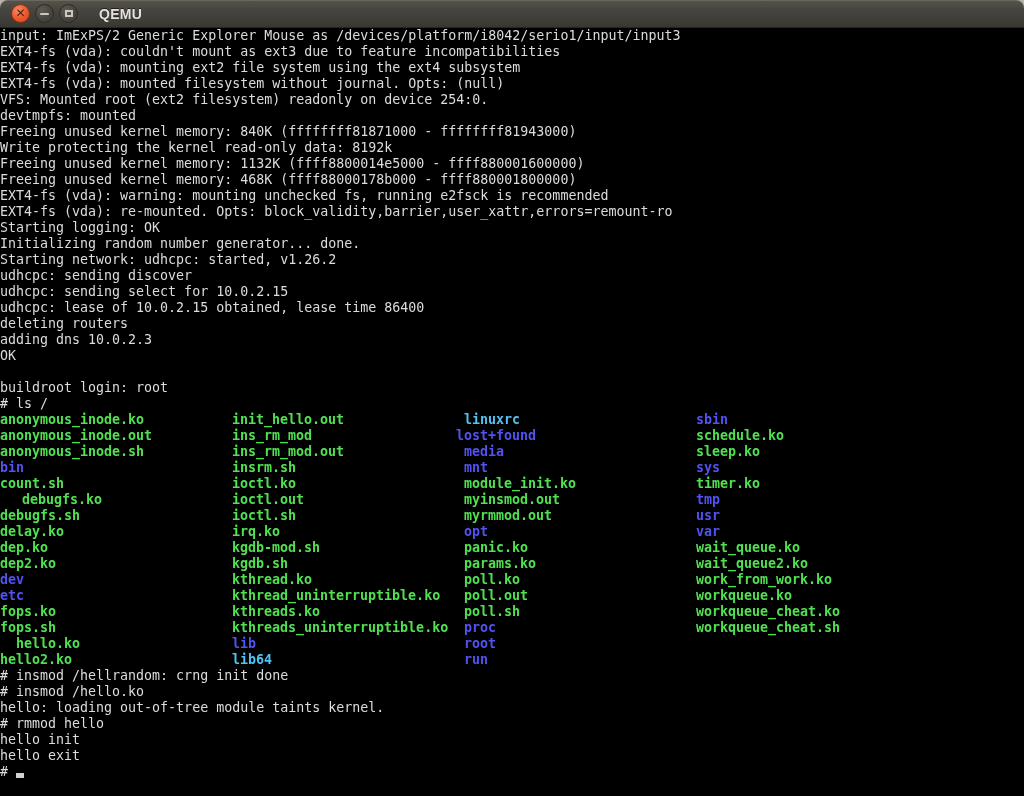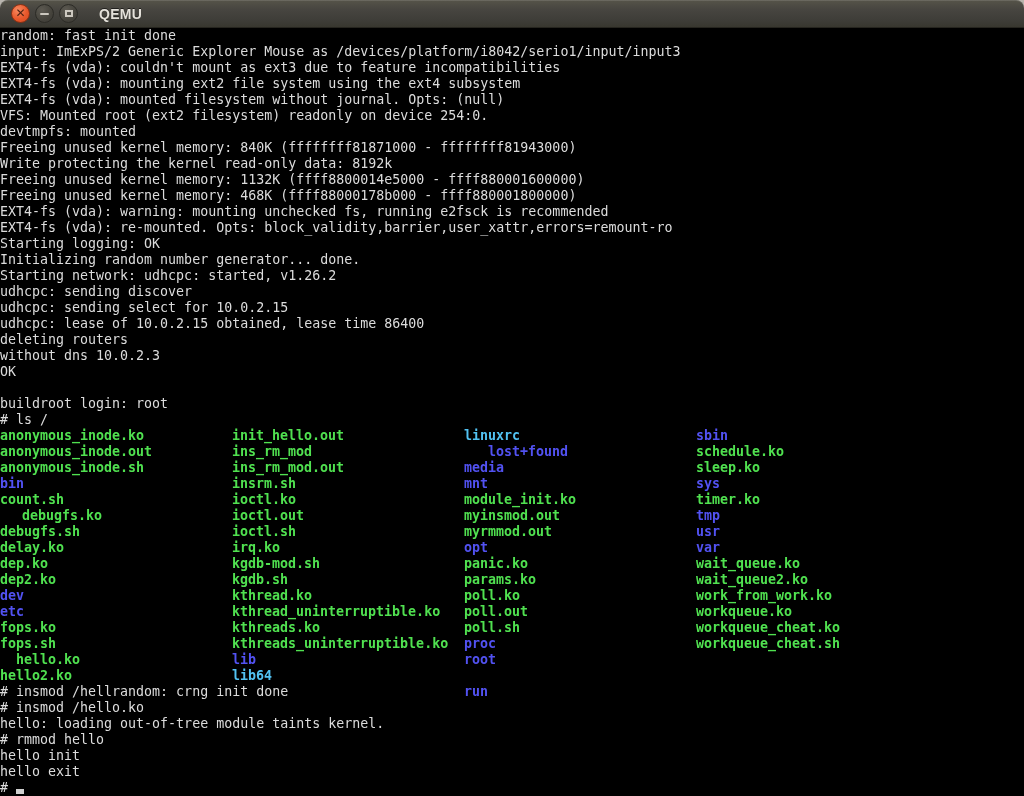--- a/index.html
+++ b/index.html
@@ -72,61 +72,60 @@
       <span class="minus"></span>
     </div>
     <div class="wb max">
       <span class="square"></span>
     </div>
     <div class="title">QEMU</div>
   </div>
 
   <div class="terminal">
     <div id="term-content">
-        <div class="trow">random: fast init done</div>
         <div class="trow">input: ImExPS/2 Generic Explorer Mouse as /devices/platform/i8042/serio1/input/input3</div>
         <div class="trow">EXT4-fs (vda): couldn't mount as ext3 due to feature incompatibilities</div>
         <div class="trow">EXT4-fs (vda): mounting ext2 file system using the ext4 subsystem</div>
         <div class="trow">EXT4-fs (vda): mounted filesystem without journal. Opts: (null)</div>
         <div class="trow">VFS: Mounted root (ext2 filesystem) readonly on device 254:0.</div>
         <div class="trow">devtmpfs: mounted</div>
         <div class="trow">Freeing unused kernel memory: 840K (ffffffff81871000 - ffffffff81943000)</div>
         <div class="trow">Write protecting the kernel read-only data: 8192k</div>
         <div class="trow">Freeing unused kernel memory: 1132K (ffff8800014e5000 - ffff880001600000)</div>
         <div class="trow">Freeing unused kernel memory: 468K (ffff88000178b000 - ffff880001800000)</div>
         <div class="trow">EXT4-fs (vda): warning: mounting unchecked fs, running e2fsck is recommended</div>
         <div class="trow">EXT4-fs (vda): re-mounted. Opts: block_validity,barrier,user_xattr,errors=remount-ro</div>
         <div class="trow">Starting logging: OK</div>
         <div class="trow">Initializing random number generator... done.</div>
         <div class="trow">Starting network: udhcpc: started, v1.26.2</div>
         <div class="trow">udhcpc: sending discover</div>
         <div class="trow">udhcpc: sending select for 10.0.2.15</div>
         <div class="trow">udhcpc: lease of 10.0.2.15 obtained, lease time 86400</div>
         <div class="trow">deleting routers</div>
-        <div class="trow">without dns 10.0.2.3</div>
+        <div class="trow">adding dns 10.0.2.3</div>
         <div class="trow">OK</div>
         <div class="trow"></div>
         <div class="trow">buildroot login: root</div>
         <div class="trow"># ls /</div>
         <div class="trow lsrow"><span class="lsent c-green" style="left: 0px;">anonymous_inode.ko</span><span class="lsent c-green" style="left: 232px;">init_hello.out</span><span class="lsent c-cyan" style="left: 464px;">linuxrc</span><span class="lsent c-blue" style="left: 696px;">sbin</span></div>
-        <div class="trow lsrow"><span class="lsent c-green" style="left: 0px;">anonymous_inode.out</span><span class="lsent c-green" style="left: 232px;">ins_rm_mod</span><span class="lsent c-blue" style="left: 488px; text-align: center;">lost+found</span><span class="lsent c-green" style="left: 696px;">schedule.ko</span></div>
+        <div class="trow lsrow"><span class="lsent c-green" style="left: 0px;">anonymous_inode.out</span><span class="lsent c-green" style="left: 232px;">ins_rm_mod</span><span class="lsent c-blue" style="left: 456px; text-align: center;">lost+found</span><span class="lsent c-green" style="left: 696px;">schedule.ko</span></div>
         <div class="trow lsrow"><span class="lsent c-green" style="left: 0px;">anonymous_inode.sh</span><span class="lsent c-green" style="left: 232px;">ins_rm_mod.out</span><span class="lsent c-blue" style="left: 464px;">media</span><span class="lsent c-green" style="left: 696px;">sleep.ko</span></div>
         <div class="trow lsrow"><span class="lsent c-blue" style="left: 0px;">bin</span><span class="lsent c-green" style="left: 232px;">insrm.sh</span><span class="lsent c-blue" style="left: 464px;">mnt</span><span class="lsent c-blue" style="left: 696px;">sys</span></div>
         <div class="trow lsrow"><span class="lsent c-green" style="left: 0px;">count.sh</span><span class="lsent c-green" style="left: 232px;">ioctl.ko</span><span class="lsent c-green" style="left: 464px;">module_init.ko</span><span class="lsent c-green" style="left: 696px;">timer.ko</span></div>
         <div class="trow lsrow"><span class="lsent c-green" style="left: 16px; padding-left: 6px;">debugfs.ko</span><span class="lsent c-green" style="left: 232px;">ioctl.out</span><span class="lsent c-green" style="left: 464px;">myinsmod.out</span><span class="lsent c-blue" style="left: 696px;">tmp</span></div>
         <div class="trow lsrow"><span class="lsent c-green" style="left: 0px;">debugfs.sh</span><span class="lsent c-green" style="left: 232px;">ioctl.sh</span><span class="lsent c-green" style="left: 464px;">myrmmod.out</span><span class="lsent c-blue" style="left: 696px;">usr</span></div>
         <div class="trow lsrow"><span class="lsent c-green" style="left: 0px;">delay.ko</span><span class="lsent c-green" style="left: 232px;">irq.ko</span><span class="lsent c-blue" style="left: 464px;">opt</span><span class="lsent c-blue" style="left: 696px;">var</span></div>
         <div class="trow lsrow"><span class="lsent c-green" style="left: 0px;">dep.ko</span><span class="lsent c-green" style="left: 232px;">kgdb-mod.sh</span><span class="lsent c-green" style="left: 464px;">panic.ko</span><span class="lsent c-green" style="left: 696px;">wait_queue.ko</span></div>
         <div class="trow lsrow"><span class="lsent c-green" style="left: 0px;">dep2.ko</span><span class="lsent c-green" style="left: 232px;">kgdb.sh</span><span class="lsent c-green" style="left: 464px;">params.ko</span><span class="lsent c-green" style="left: 696px;">wait_queue2.ko</span></div>
         <div class="trow lsrow"><span class="lsent c-blue" style="left: 0px;">dev</span><span class="lsent c-green" style="left: 232px;">kthread.ko</span><span class="lsent c-green" style="left: 464px;">poll.ko</span><span class="lsent c-green" style="left: 696px;">work_from_work.ko</span></div>
         <div class="trow lsrow"><span class="lsent c-blue" style="left: 0px;">etc</span><span class="lsent c-green" style="left: 232px;">kthread_uninterruptible.ko</span><span class="lsent c-green" style="left: 464px;">poll.out</span><span class="lsent c-green" style="left: 696px;">workqueue.ko</span></div>
         <div class="trow lsrow"><span class="lsent c-green" style="left: 0px;">fops.ko</span><span class="lsent c-green" style="left: 232px;">kthreads.ko</span><span class="lsent c-green" style="left: 464px;">poll.sh</span><span class="lsent c-green" style="left: 696px;">workqueue_cheat.ko</span></div>
         <div class="trow lsrow"><span class="lsent c-green" style="left: 0px;">fops.sh</span><span class="lsent c-green" style="left: 232px;">kthreads_uninterruptible.ko</span><span class="lsent c-blue" style="left: 464px;">proc</span><span class="lsent c-green" style="left: 696px;">workqueue_cheat.sh</span></div>
         <div class="trow lsrow"><span class="lsent c-green" style="left: 16px;">hello.ko</span><span class="lsent c-blue" style="left: 232px;">lib</span><span class="lsent c-blue" style="left: 464px;">root</span></div>
-        <div class="trow lsrow"><span class="lsent c-green" style="left: 0px;">hello2.ko</span><span class="lsent c-cyan" style="left: 232px;">lib64</span><span class="lsent c-blue" style="left: 464px; margin-top: 16px;">run</span></div>
+        <div class="trow lsrow"><span class="lsent c-green" style="left: 0px;">hello2.ko</span><span class="lsent c-cyan" style="left: 232px;">lib64</span><span class="lsent c-blue" style="left: 464px;">run</span></div>
         <div class="trow"># insmod /hellrandom: crng init done</div>
         <div class="trow"># insmod /hello.ko</div>
         <div class="trow">hello: loading out-of-tree module taints kernel.</div>
         <div class="trow"># rmmod hello</div>
         <div class="trow">hello init</div>
         <div class="trow">hello exit</div>
         <div class="trow promptline"><span># </span><span class="cursor"></span></div>
       </div>
   </div>
 </div>

